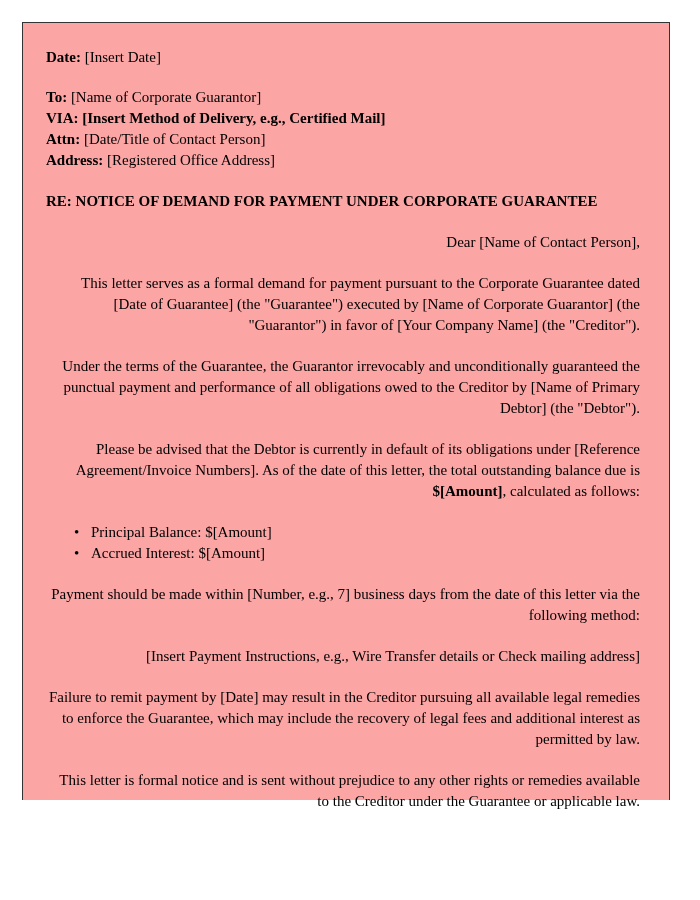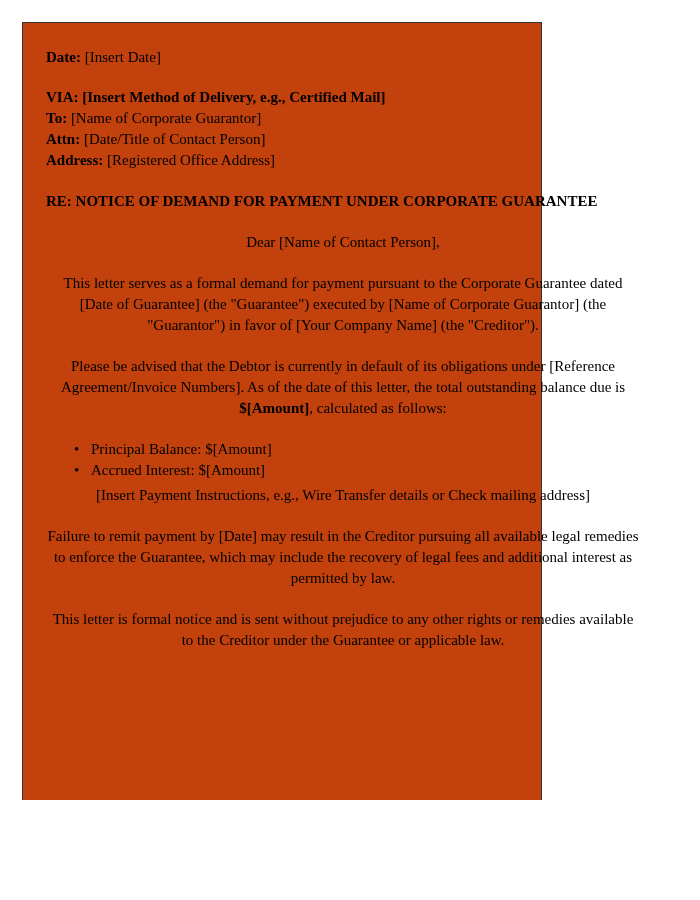--- a/index.html
+++ b/index.html
@@ -13,26 +13,26 @@
     overflow: hidden;
     font-family: "Liberation Serif", "DejaVu Serif", serif;
     color: #000000;
   }
 
   
   .page-sheet {
     position: absolute;
     left: 22px;
     top: 22px;
-    width: 520px;
+    width: 648px;
     height: 778px;
     border: 1px solid #333333;
     border-bottom: none;
     box-sizing: border-box;
-    background: #c2410c;
+    background: #fca5a5;
   }
 
   .page-body {
     position: absolute;
     left: 23px;
     top: 0;
     width: 594px;
     padding-top: 24px;
   }
 
@@ -40,21 +40,21 @@
     font-size: 15px;
     line-height: 21px;
     margin: 0;
     text-align: left;
   }
 
   .para {
     font-size: 15px;
     line-height: 21px;
     margin: 0 0 20px 0;
-    text-align: center;
+    text-align: right;
   }
 
   .addr-block {
     margin: 0 0 20px 0;
   }
 
   .date-block {
     margin: 0 0 19px 0;
   }
 
@@ -68,21 +68,21 @@
 
   .subject {
     font-size: 15px;
     line-height: 21px;
     font-weight: bold;
     margin: 8px 0 20px 0;
   }
 
   .bullets {
     list-style: none;
-    margin: 0 0 4px 0;
+    margin: 0 0 20px 0;
     padding: 0;
   }
   .bullets li {
     font-size: 15px;
     line-height: 21px;
     position: relative;
     padding-left: 45px;
   }
   .bullets li::before {
     content: "\2022";
@@ -97,41 +97,43 @@
 <body>
 
 <div class="page-sheet">
   <div class="page-body">
 
     <div class="date-block">
       <p class="line"><span class="lbl">Date:</span> <span>[Insert Date]</span></p>
     </div>
 
     <div class="addr-block">
+      <p class="line"><span class="lbl">To:</span> <span>[Name of Corporate Guarantor]</span></p>
       <p class="line all-bold">VIA: [Insert Method of Delivery, e.g., Certified Mail]</p>
-      <p class="line"><span class="lbl">To:</span> <span>[Name of Corporate Guarantor]</span></p>
       <p class="line"><span class="lbl">Attn:</span> <span>[Date/Title of Contact Person]</span></p>
       <p class="line"><span class="lbl">Address:</span> <span>[Registered Office Address]</span></p>
     </div>
 
     <p class="subject">RE: NOTICE OF DEMAND FOR PAYMENT UNDER CORPORATE GUARANTEE</p>
 
     <p class="para">Dear [Name of Contact Person],</p>
 
     <p class="para">This letter serves as a formal demand for payment pursuant to the Corporate Guarantee dated [Date of Guarantee] (the "Guarantee") executed by [Name of Corporate Guarantor] (the "Guarantor") in favor of [Your Company Name] (the "Creditor").</p>
 
+    <p class="para">Under the terms of the Guarantee, the Guarantor irrevocably and unconditionally guaranteed the punctual payment and performance of all obligations owed to the Creditor by [Name of Primary Debtor] (the "Debtor").</p>
 
     <p class="para"><span>Please be advised that the Debtor is currently in default of its obligations under [Reference Agreement/Invoice Numbers]. As of the date of this letter, the total outstanding balance due is </span><span class="lbl">$[Amount]</span><span>, calculated as follows:</span></p>
 
     <ul class="bullets">
       <li>Principal Balance: $[Amount]</li>
       <li>Accrued Interest: $[Amount]</li>
     </ul>
 
 
+    <p class="para">Payment should be made within [Number, e.g., 7] business days from the date of this letter via the following method:</p>
 
     <p class="para">[Insert Payment Instructions, e.g., Wire Transfer details or Check mailing address]</p>
 
     <p class="para">Failure to remit payment by [Date] may result in the Creditor pursuing all available legal remedies to enforce the Guarantee, which may include the recovery of legal fees and additional interest as permitted by law.</p>
 
     <p class="para">This letter is formal notice and is sent without prejudice to any other rights or remedies available to the Creditor under the Guarantee or applicable law.</p>
 
   </div>
 </div>
 

